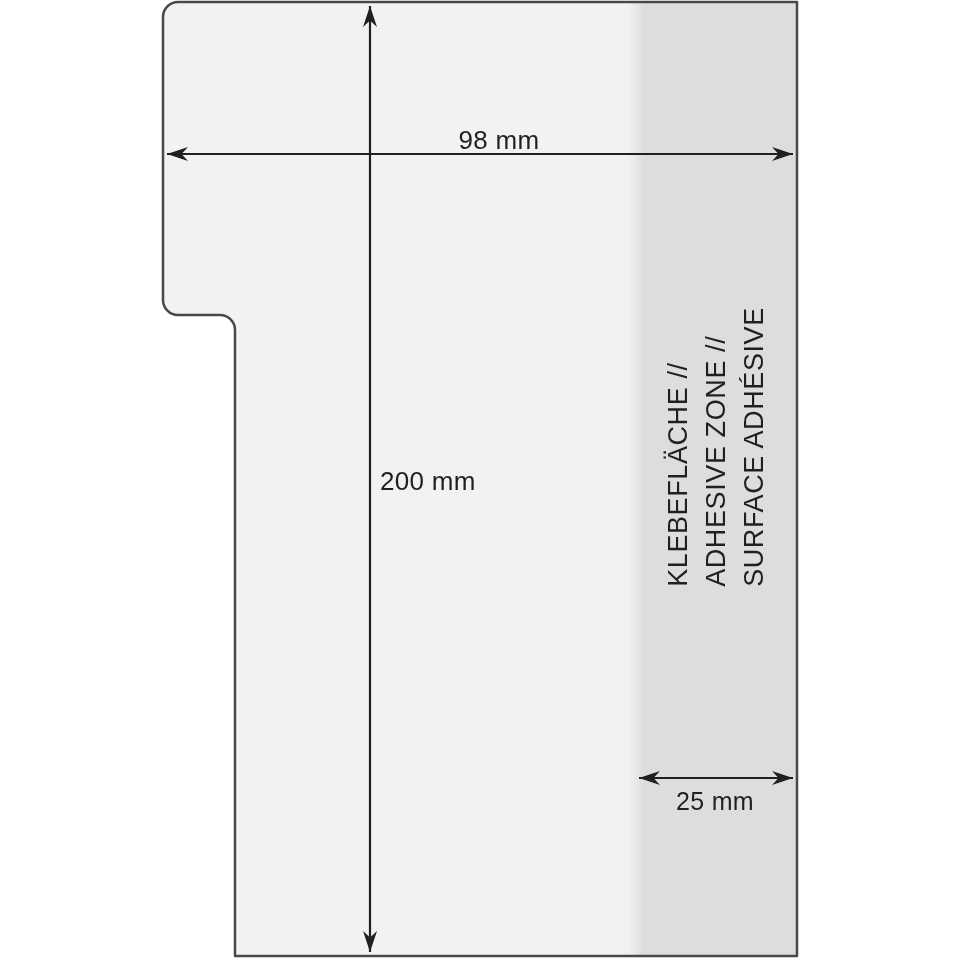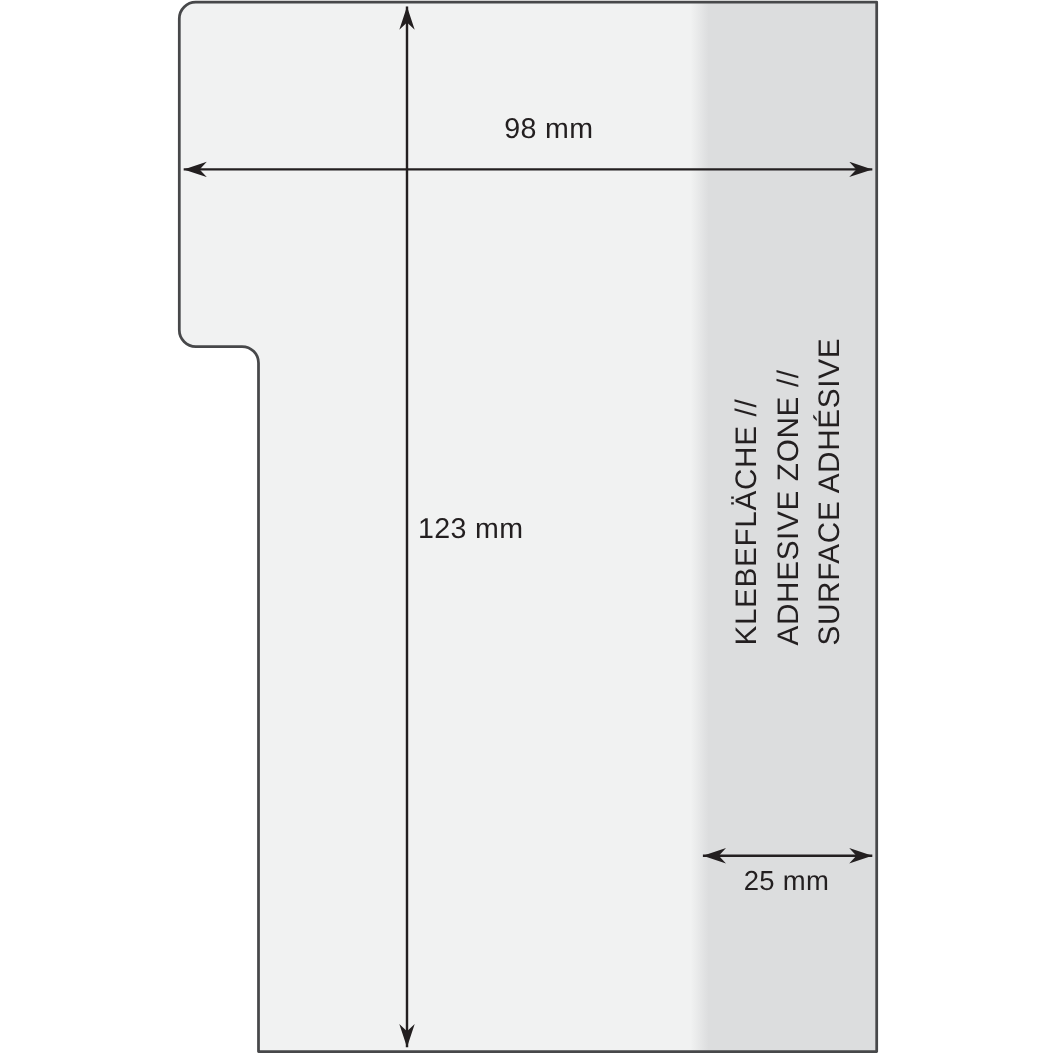--- a/index.html
+++ b/index.html
@@ -28,21 +28,21 @@
     width: 960px; height: 960px;
     display: block;
   }
   .dim-label {
     position: absolute;
     font-size: 26px;
     letter-spacing: 0.3px;
     white-space: nowrap;
     color: var(--ink);
   }
-  .dim-label.width { left: 499px; top: 132px; transform: translate(-50%, -100%); }
+  .dim-label.width { left: 499px; top: 156px; transform: translate(-50%, -100%); }
   .dim-label.height { left: 380px; top: 481px; transform: translateY(-50%); }
   .dim-label.adhesive-width { left: 715px; top: 816px; transform: translate(-50%, -100%); font-size: 25px; }
   .adhesive-text {
     position: absolute;
     left: 716px; top: 447px;
     transform: translate(-50%, -50%) rotate(-90deg);
     text-align: left;
     white-space: nowrap;
     font-size: 27px;
     line-height: 38px;
@@ -72,21 +72,21 @@
 
     <line x1="167" y1="154" x2="793" y2="154" style="stroke: var(--ink);" stroke-width="2.2" marker-start="url(#arrow)" marker-end="url(#arrow)"></line>
 
     <line x1="370" y1="6" x2="370" y2="952" style="stroke: var(--ink);" stroke-width="2.2" marker-start="url(#arrow)" marker-end="url(#arrow)"></line>
 
     <line x1="639" y1="778" x2="793" y2="778" style="stroke: var(--ink);" stroke-width="2.2" marker-start="url(#arrow)" marker-end="url(#arrow)"></line>
   </svg>
 
   <div class="dim-label width">98 mm</div>
 
-  <div class="dim-label height">123 mm</div>
+  <div class="dim-label height">200 mm</div>
 
   <div class="dim-label adhesive-width">25 mm</div>
 
   <div class="adhesive-text">
     <div>KLEBEFLÄCHE //</div>
     <div>ADHESIVE ZONE //</div>
     <div>SURFACE ADHÉSIVE</div>
   </div>
 
 </div>

